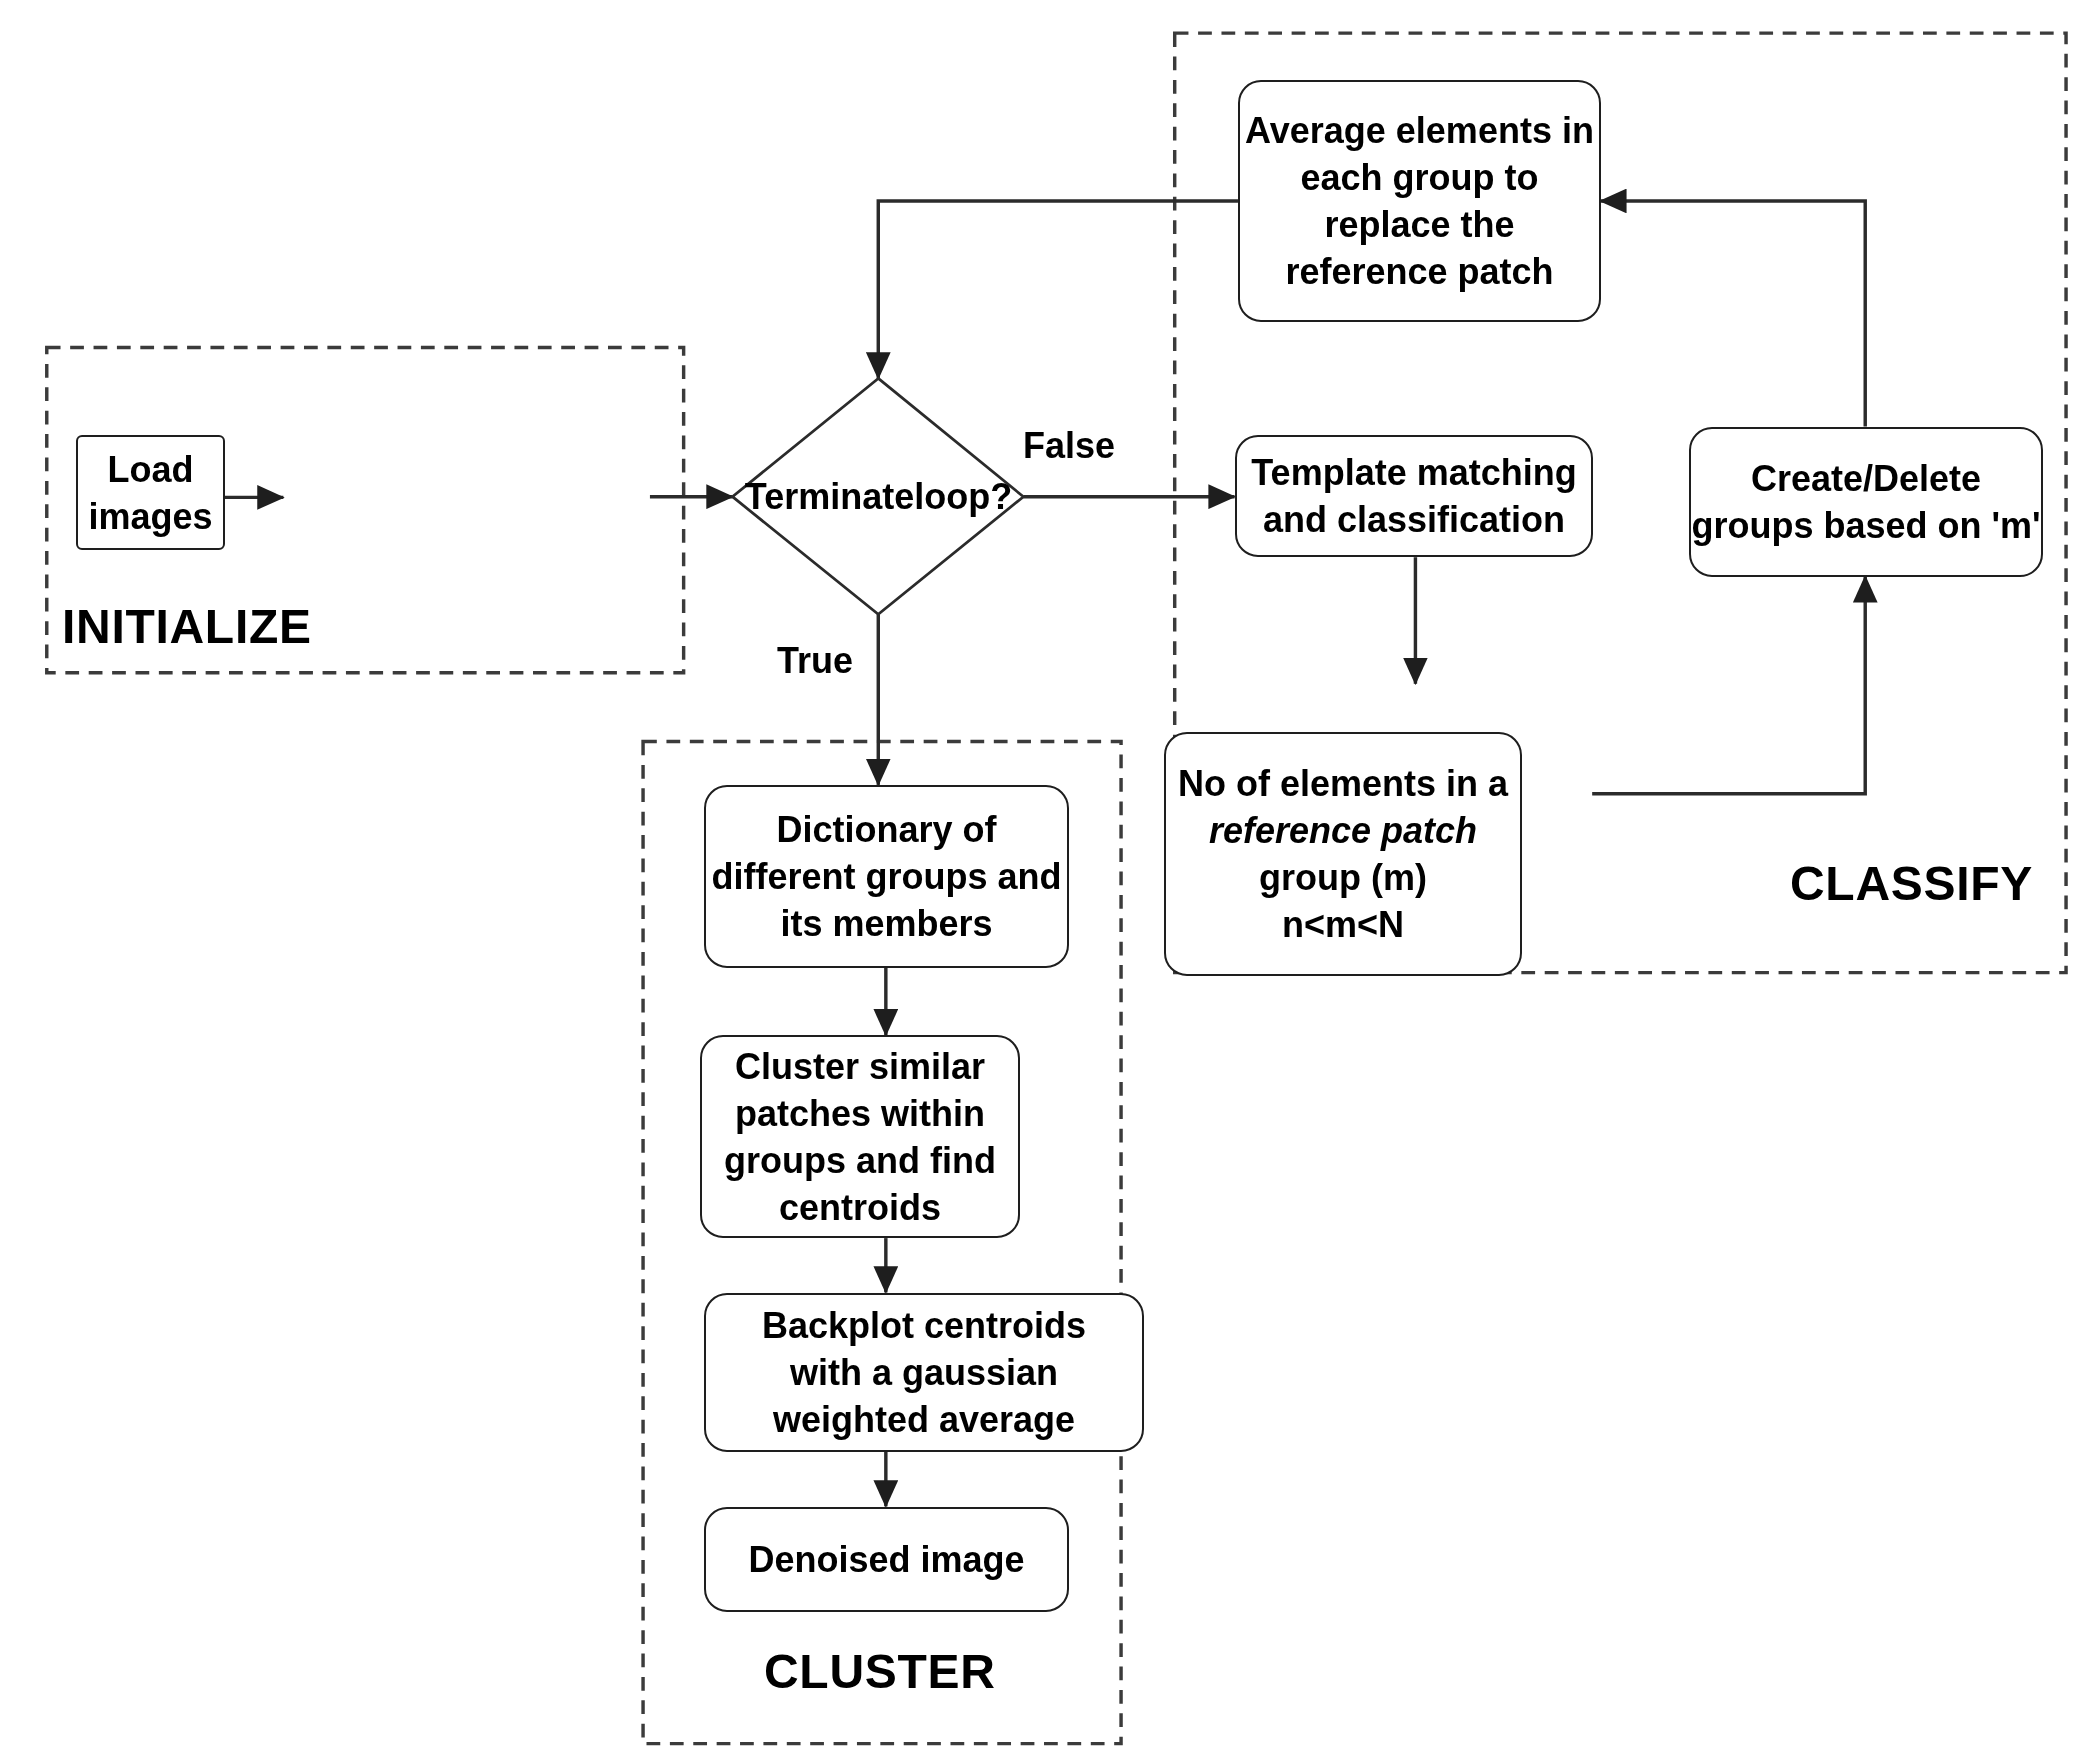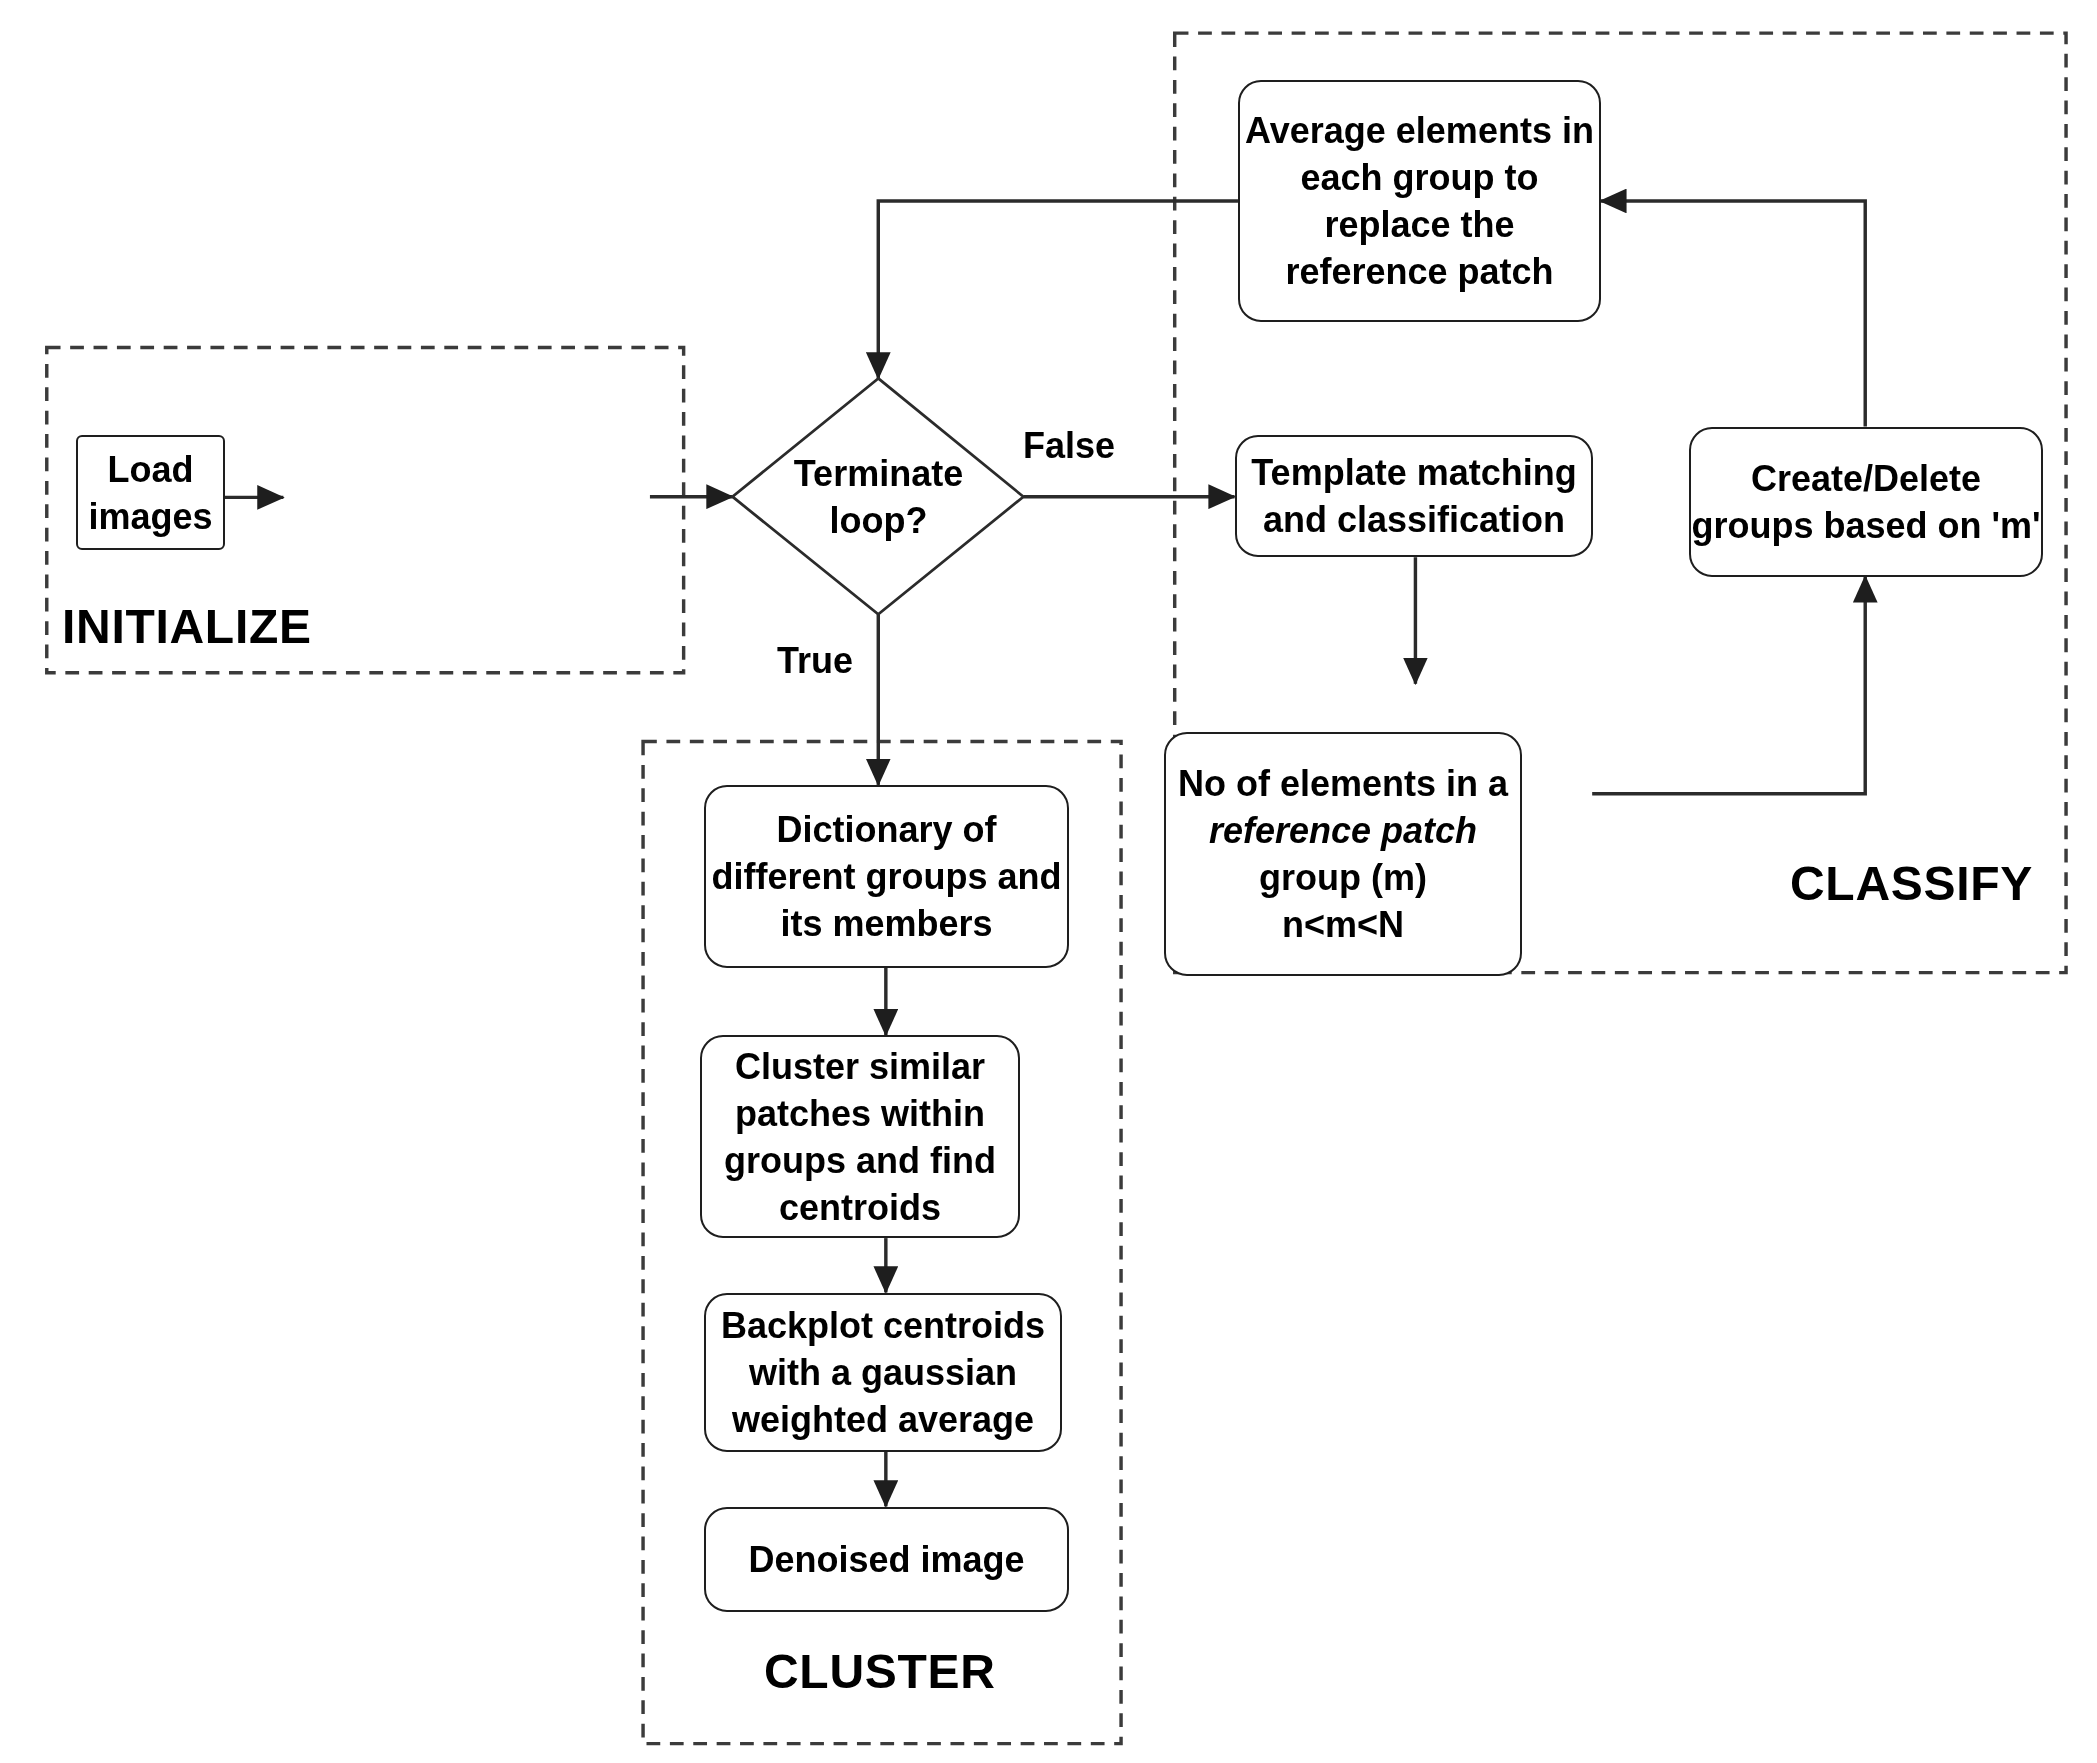--- a/index.html
+++ b/index.html
@@ -19,42 +19,42 @@
     background:#ffffff;
     display:flex;flex-direction:column;
     align-items:center;justify-content:center;
     text-align:center;
     font-weight:bold;font-size:36px;line-height:47px;
   }
   .line{white-space:nowrap;}
   .it{font-style:italic;}
   .diamond-text{
     position:absolute;
-    display:flex;flex-direction:column;align-items:center;justify-content:center;
+    display:flex;align-items:center;justify-content:center;
     text-align:center;font-weight:bold;font-size:36px;line-height:47px;
   }
   .sec-label{
     position:absolute;
     font-weight:bold;font-size:48px;line-height:1;
     letter-spacing:0.7px;white-space:nowrap;
   }
   .edge-label{
     position:absolute;
     font-weight:bold;font-size:36px;line-height:1;white-space:nowrap;
   }
   
   #n-load     {left:76px; top:435px; width:149px; height:115px; border-radius:6px;}
   #n-initial  {left:283px; top:396px; width:367px; height:204px;}
   #n-average  {left:1238px;top:80px; width:363px; height:242px;}
   #n-template {left:1235px;top:435px; width:358px; height:122px;}
   #n-create   {left:1689px;top:427px; width:354px; height:150px;}
   #n-noelem   {left:1164px;top:684px; width:358px; height:244px;margin-top:48px;}
   #n-dict     {left:704px;top:785px;width:365px; height:183px;}
   #n-cluster  {left:700px;top:1035px;width:320px; height:203px;}
-  #n-backplot {left:704px;top:1293px;width:358px; height:159px;}
+  #n-backplot {left:704px;top:1293px;width:440px; height:159px;}
   #n-denoised {left:704px;top:1507px;width:365px; height:105px;}
   #t-terminate{left:748px;top:438px; width:261px; height:117px;}
   #lbl-initialize{left:62px;  top:603px;}
   #lbl-classify  {left:1790px;top:860px;}
   #lbl-cluster   {left:764px;top:1648px;}
   #lbl-false{left:1023px;top:428px;}
   #lbl-true {left:762px;top:643px;width:91px;text-align:right;}
 </style>
 </head>
 <body>

